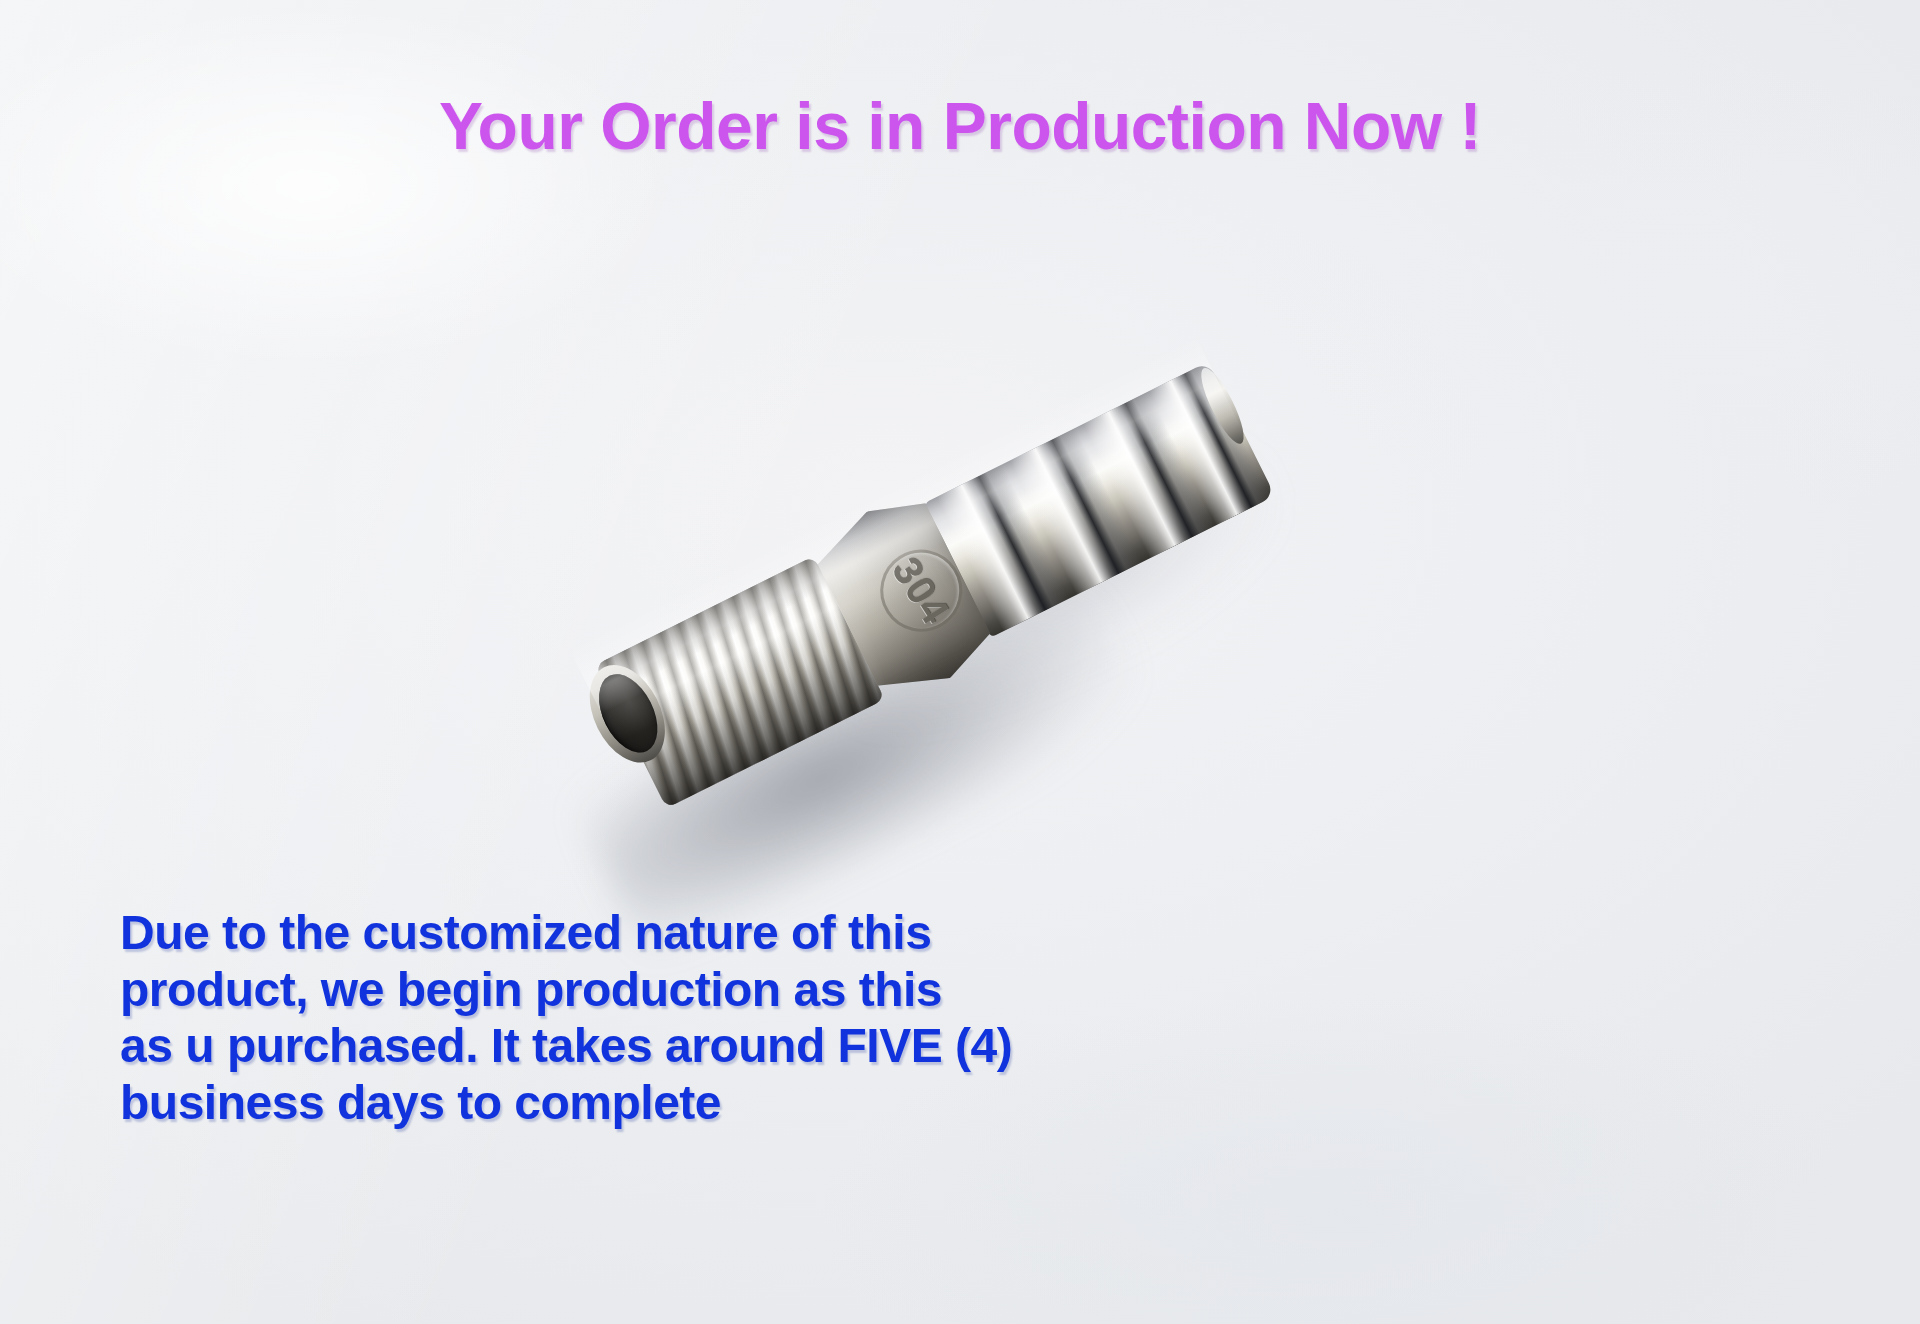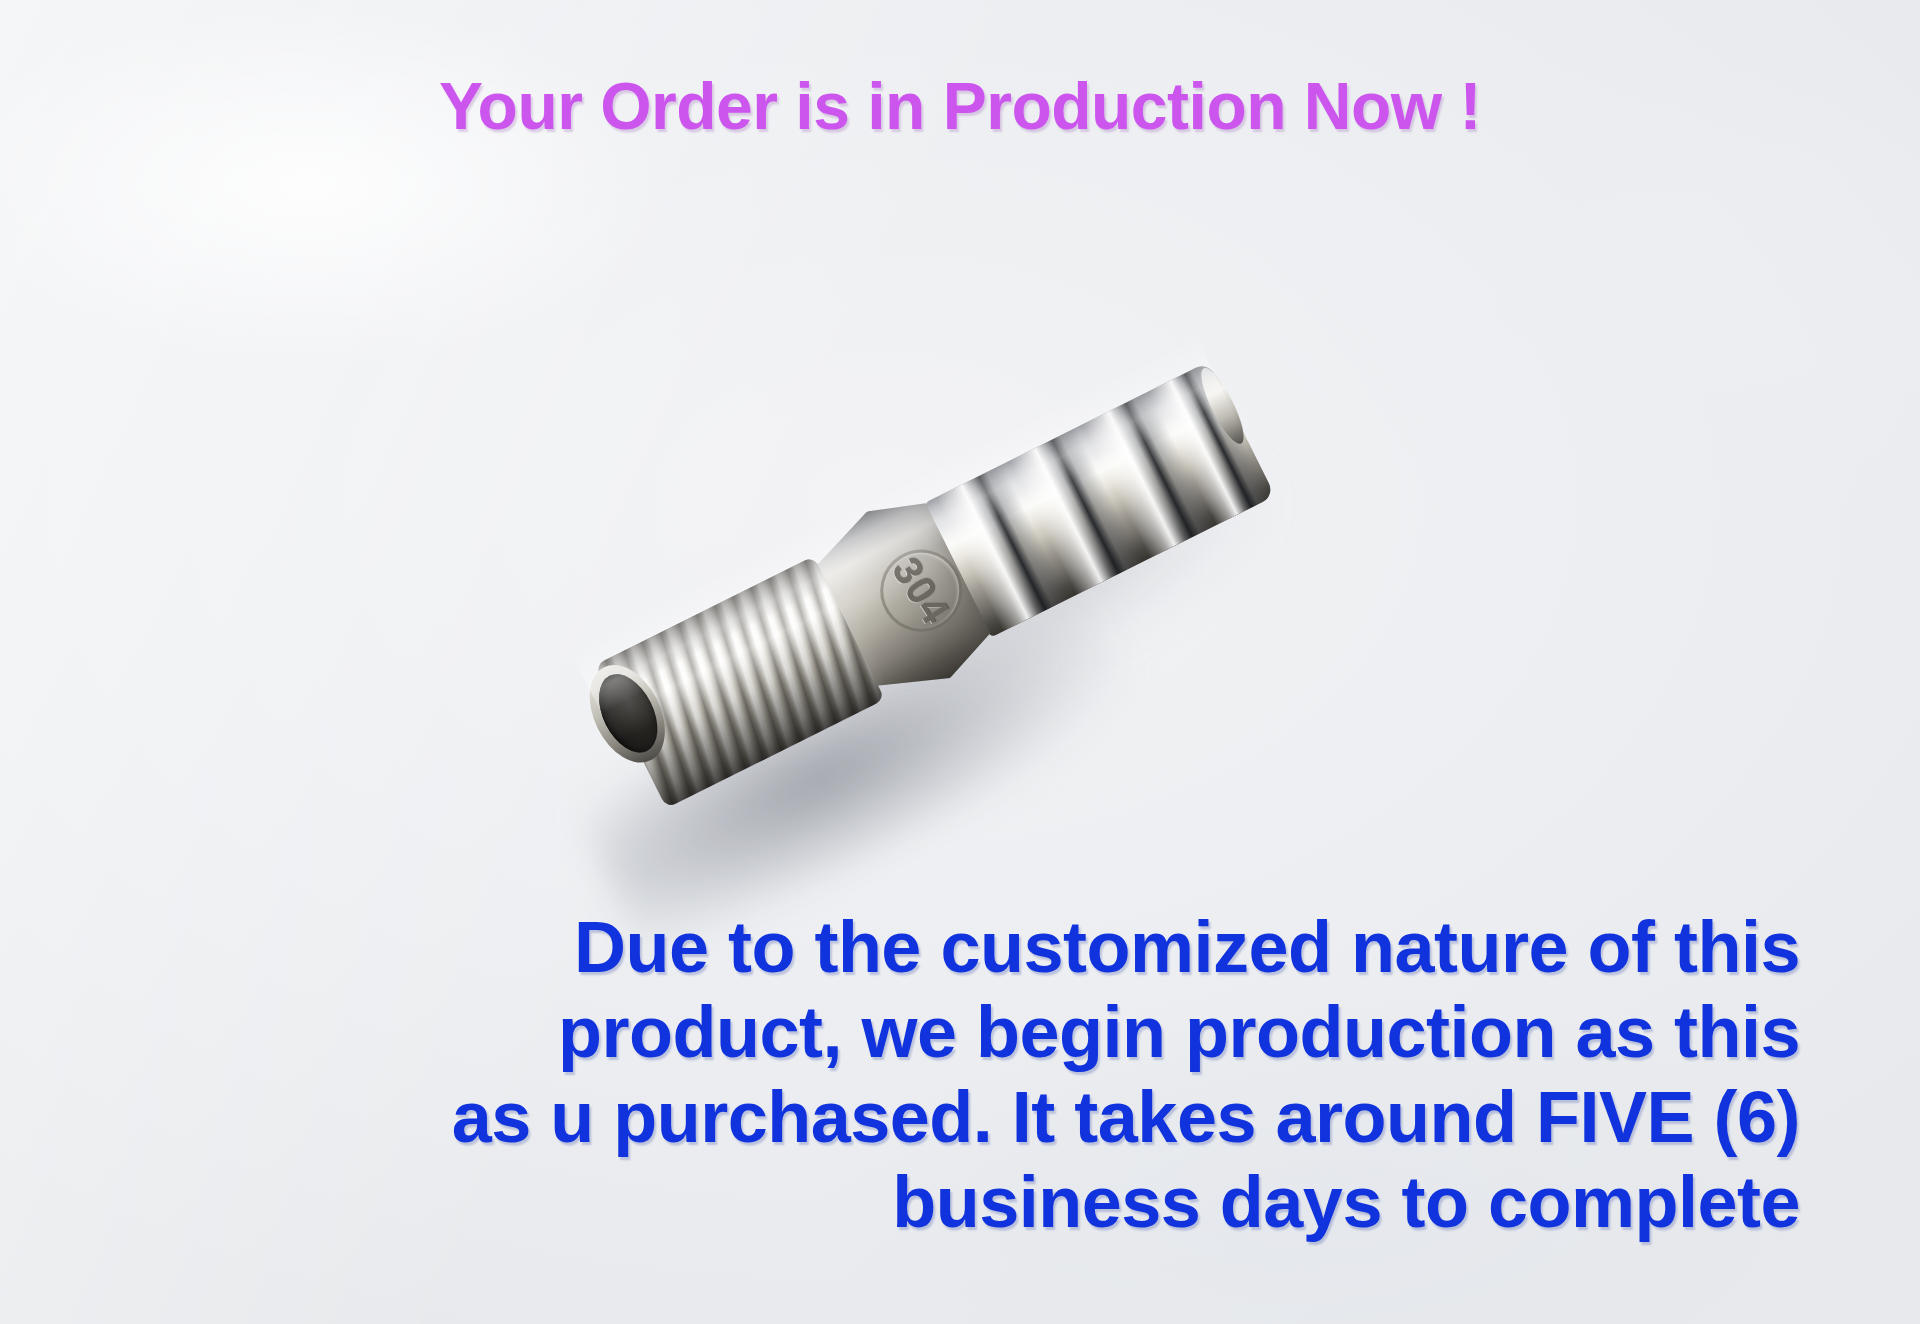--- a/index.html
+++ b/index.html
@@ -29,38 +29,38 @@
       radial-gradient(ellipse 620px 320px at 88% 22%, rgba(236,238,242,0.9), rgba(255,255,255,0) 72%),
       radial-gradient(ellipse 700px 300px at 70% 92%, rgba(228,231,236,0.85), rgba(255,255,255,0) 75%),
       linear-gradient(114deg, rgba(255,255,255,0.55) 0%, rgba(244,245,247,0) 42%);
     pointer-events:none;
   }
 
   
   #headline {
     position:absolute;
     left:0; right:0;
-    top:72px;
+    top:92px;
     text-align:center;
     font-size:66px;
     font-weight:bold;
     letter-spacing:-0.5px;
     line-height:1.05;
     white-space:nowrap;
     text-shadow:2px 3px 2px rgba(130,60,170,0.22);
   }
 
   
   #bodycopy {
     position:absolute;
     left:120px;
     right:120px;
     top:905px;
-    text-align:right;
-    font-size:72px;
+    text-align:left;
+    font-size:48px;
     font-weight:bold;
     line-height:1.18;
     letter-spacing:-0.5px;
     text-shadow:2px 3px 2px rgba(20,40,150,0.22);
   }
   #bodycopy .copy-line { display:block; white-space:nowrap; }
 
   
   #product-stage {
     position:absolute;
@@ -291,17 +291,17 @@
         <div class="bore-hole"></div>
       </div>
 
       <div id="specular"></div>
     </div>
   </div>
 
   <div id="bodycopy" style="color:#1133DD;">
     <span class="copy-line">Due to the customized nature of this</span>
     <span class="copy-line">product, we begin production as this</span>
-    <span class="copy-line">as u purchased. It takes around FIVE (6)</span>
+    <span class="copy-line">as u purchased. It takes around FIVE (4)</span>
     <span class="copy-line">business days to complete</span>
   </div>
 
 </div>
 
 </body></html>

